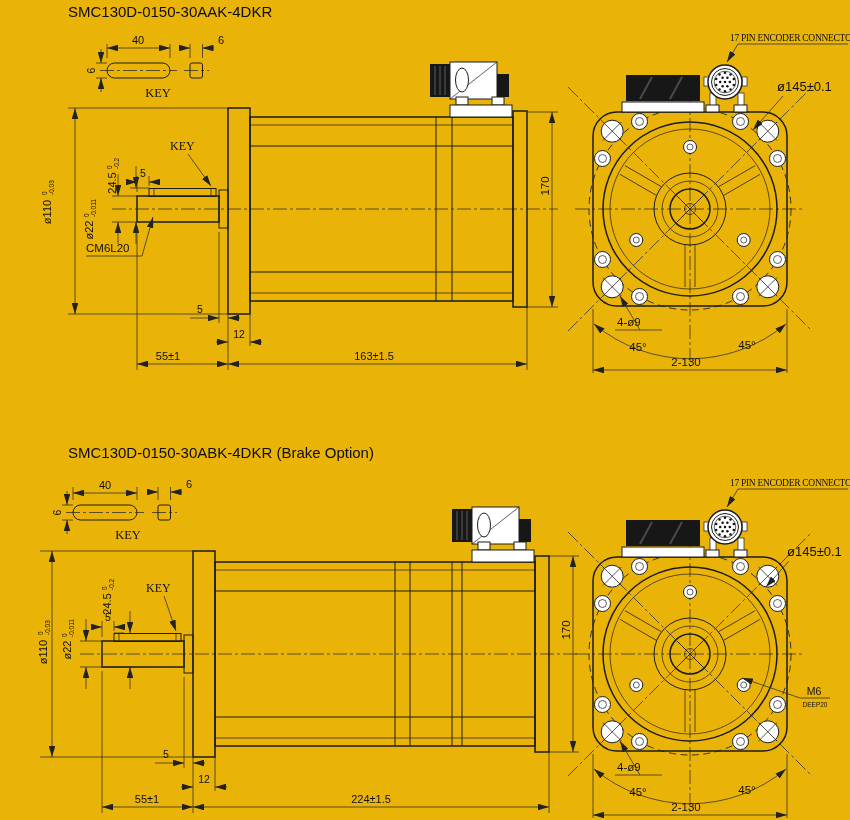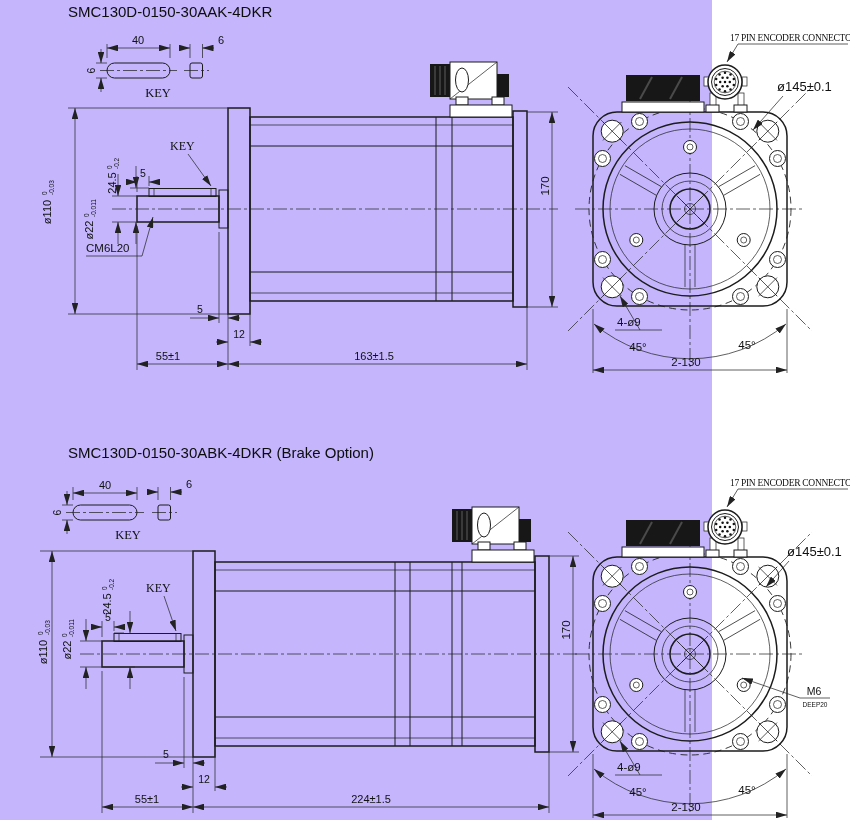--- a/index.html
+++ b/index.html
@@ -1,16 +1,16 @@
 <!DOCTYPE html>
 <html><head>
 <meta charset="utf-8">
 <style>
   html,body{margin:0;padding:0;background:#fff;}
-  #canvas{width:712px;height:820px;position:relative;background:#c4b5fd;
+  #canvas{width:850px;height:820px;position:relative;background:#eab308;
           font-family:"Liberation Sans",sans-serif;}
   svg text{fill:#111;font-family:"Liberation Sans",sans-serif;}
   svg .ts{font-family:"Liberation Serif",serif;}
   .o{stroke:#1c1c1c;fill:none;stroke-width:1.5;}
   .m{stroke:#1c1c1c;fill:none;stroke-width:1;}
   .t{stroke:#1c1c1c;fill:none;stroke-width:.7;}
   .d{stroke:#2b2b2b;fill:none;stroke-width:.75;}
   .cl{stroke:#2b2b2b;fill:none;stroke-width:.75;stroke-dasharray:14 3 3 3;}
   .dc{stroke:#242424;fill:none;stroke-width:.9;stroke-dasharray:7 4.5;}
   .bk{fill:#171717;stroke:none;}

